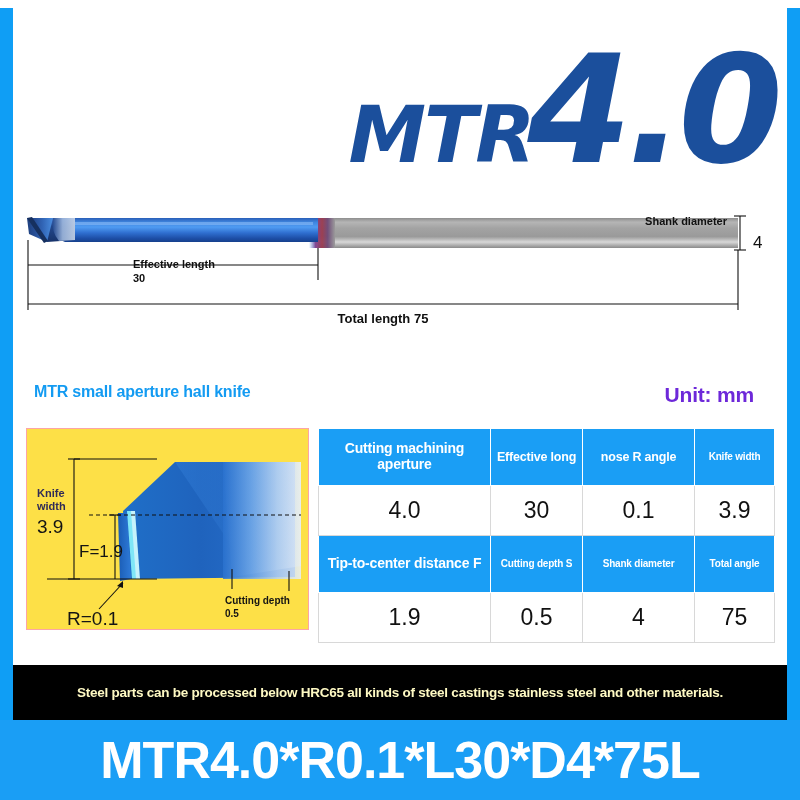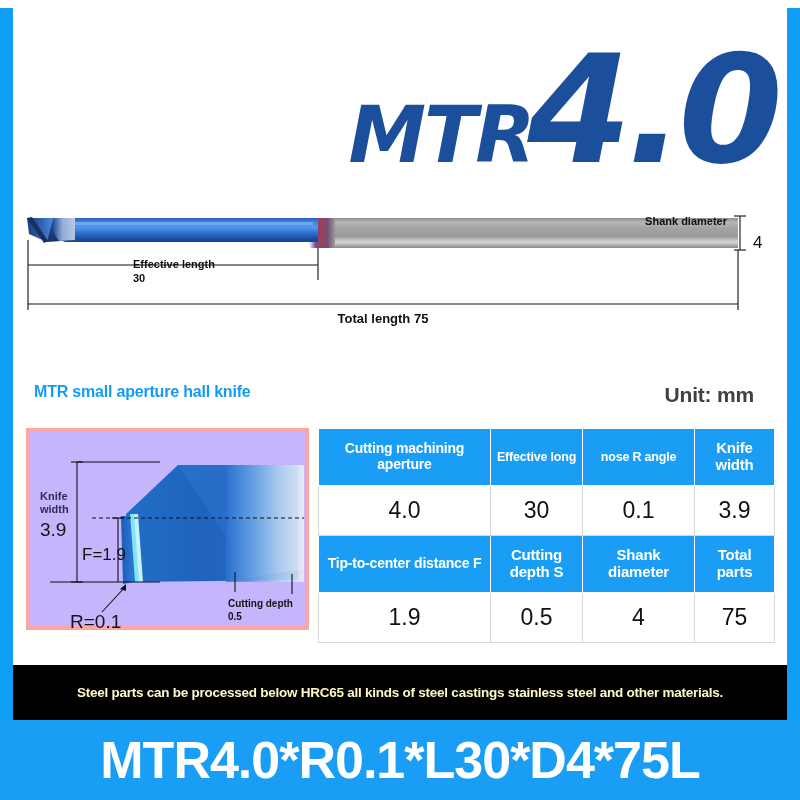--- a/index.html
+++ b/index.html
@@ -58,27 +58,27 @@
   
   #section-head{
     position:absolute;left:34px;top:383px;width:720px;height:28px;
     display:flex;justify-content:space-between;
   }
   #section-title{
     font-size:16px;font-weight:bold;color:#139bf2;
     letter-spacing:-0.2px;
   }
   #unit-label{
-    font-size:21px;font-weight:bold;color:#404040;letter-spacing:-0.2px;
+    font-size:21px;font-weight:bold;color:#6d28d9;letter-spacing:-0.2px;
   }
 
   
   #detail-panel{
     position:absolute;left:26px;top:428px;width:283px;height:202px;
-    border:4px solid #fca5a5;background:#c4b5fd;box-sizing:border-box;
+    border:1px solid #fca5a5;background:#fde047;box-sizing:border-box;
   }
   #detail-svg{display:block;}
   .dt-lbl{font-family:"Liberation Sans", sans-serif;font-weight:bold;font-size:11px;fill:#2f2b57;}
   .dt-num{font-family:"Liberation Sans", sans-serif;font-size:19px;fill:#141414;}
   .dt-num-mid{font-family:"Liberation Sans", sans-serif;font-size:17px;fill:#141414;}
   .dt-small{font-family:"Liberation Sans", sans-serif;font-weight:bold;font-size:10px;fill:#141414;}
   .dt-line{stroke:#111;stroke-width:1.1;fill:none;}
   .dt-dash{stroke:#111;stroke-width:1.1;fill:none;stroke-dasharray:4 3;}
 
   
@@ -86,21 +86,21 @@
     position:absolute;left:318px;top:428px;width:456px;
     border-collapse:collapse;table-layout:fixed;
   }
   #spec-table td{
     border:1px solid #d8d8d8;
     text-align:center;vertical-align:middle;
     padding:0;
   }
   #spec-table td.hd{
     background:#1a9ef5;color:#fff;
-    font-weight:bold;font-size:15px;line-height:1.12;
+    font-weight:bold;font-size:10px;line-height:1.12;
     height:52px;padding:2px 4px;letter-spacing:-0.2px;
     border-color:#ffffff;
   }
   #spec-table td.hd.wide{font-size:14px;}
   #spec-table td.hd.narrow{font-size:12.5px;margin-left:31px;}
   #spec-table td.vl{
     background:#fff;color:#111;
     font-size:23px;height:49px;
     font-family:"Liberation Sans", sans-serif;
   }
@@ -303,21 +303,21 @@
       <tr>
         <td class="vl">4.0</td>
         <td class="vl">30</td>
         <td class="vl">0.1</td>
         <td class="vl">3.9</td>
       </tr>
       <tr>
         <td class="hd wide">Tip-to-center distance F</td>
         <td class="hd">Cutting depth S</td>
         <td class="hd">Shank diameter</td>
-        <td class="hd">Total parts</td>
+        <td class="hd">Total angle</td>
       </tr>
       <tr>
         <td class="vl">1.9</td>
         <td class="vl">0.5</td>
         <td class="vl">4</td>
         <td class="vl">75</td>
       </tr>
     </tbody>
   </table>
 

